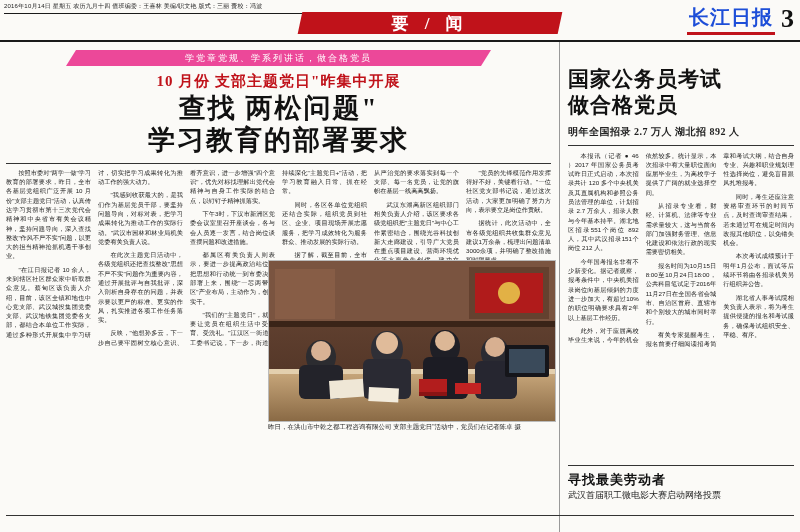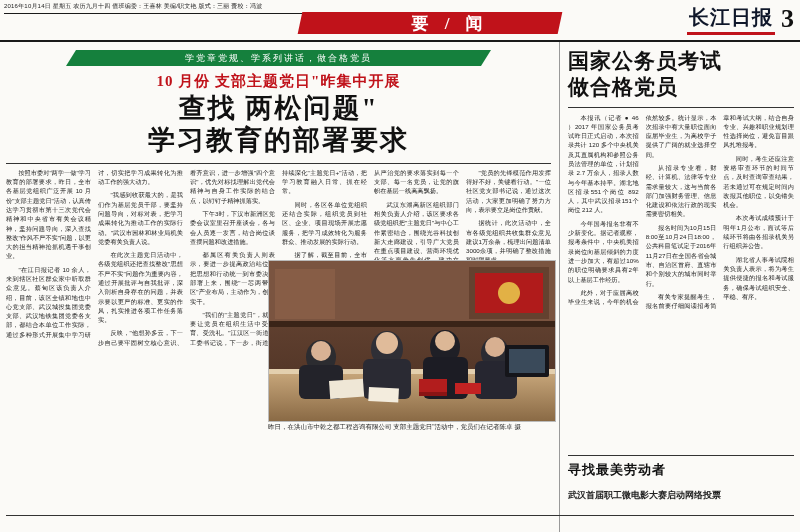--- a/index.html
+++ b/index.html
@@ -30,40 +30,39 @@
   .mast-center .band{
     position:absolute;left:0;top:2px;width:260px;height:22px;
     background:#c0121a;
     transform:skewX(-12deg);
   }
   .mast-center .band-txt{
     position:absolute;left:0;top:2px;width:260px;height:22px;
     display:flex;align-items:center;justify-content:center;
     color:#fff;font-size:17px;font-weight:bold;letter-spacing:6px;
     font-family:"Liberation Serif", serif;
-    margin-left:20px;
   }
   .mast-right{
     position:absolute;right:6px;top:0px;height:38px;display:flex;align-items:center;gap:6px;
   }
   .logo{
-    font-size:20px;font-weight:bold;color:#0f172a;letter-spacing:1px;
+    font-size:20px;font-weight:bold;color:#1d4ed8;letter-spacing:1px;
     font-family:Liberation Mono, monospace;
     border-bottom:3px solid #c0121a;padding:0 2px 1px 2px;
   }
   .pageno{font-size:26px;font-weight:bold;color:#111;line-height:1;}
 
   
   .content{position:relative;height:490px;display:flex;}
   .left{width:560px;box-sizing:border-box;padding:6px 8px 0 6px;border-right:1px solid #999;position:relative;}
-  .right{width:240px;box-sizing:border-box;padding:6px 6px 0 8px;position:relative;}
+  .right{width:240px;box-sizing:border-box;padding:24px 6px 0 8px;position:relative;}
 
   
   .kicker{
-    margin:2px 60px 6px 60px;height:16px;background:#15803d;color:#fff;
+    margin:2px 60px 6px 60px;height:16px;background:#ec4899;color:#fff;
     display:flex;align-items:center;justify-content:center;
     font-size:9px;letter-spacing:2px;
     clip-path:polygon(10px 0,100% 0,calc(100% - 10px) 100%,0 100%);
   }
   .headline-wrap{text-align:center;margin-bottom:4px;}
   .hl-sub{
     font-size:15px;color:#c0121a;font-weight:bold;letter-spacing:1px;margin:4px 0 2px 0;
   }
   .hl-main{
     font-size:27px;font-weight:bold;letter-spacing:2px;line-height:1.18;color:#111;
@@ -100,21 +99,21 @@
   .r-rule{border-top:1px solid #333;margin:6px 0 5px 0;}
   .r-cols{
     column-count:3;column-gap:7px;
     font-size:6.2px;line-height:1.5;text-align:justify;color:#222;
     height:300px;
     font-family:"Liberation Sans", sans-serif;
   }
   .r-cols p{margin:0 0 4px 0;text-indent:2em;}
   .r-bottom{position:absolute;left:8px;right:6px;bottom:30px;}
   .r-b-title{font-size:13px;font-weight:bold;letter-spacing:1px;color:#111;}
-  .r-b-sub{font-size:9px;font-weight:bold;color:#222;margin-top:10px;}
+  .r-b-sub{font-size:9px;font-weight:normal;color:#222;margin-top:0;}
   .r-b-rule{border-top:1px solid #333;margin:5px 0;}
 
   .bottom-rule{position:absolute;left:6px;right:6px;bottom:16px;border-top:1px solid #333;}
   .foot-note{
     position:absolute;left:6px;bottom:2px;font-size:6px;color:#333;
     font-family:"Liberation Sans", sans-serif;
   }
 </style>
 </head>
 <body>
@@ -225,20 +224,21 @@
         <p>记者在采访中了解到，不少基层党支部还创新活动形式，通过党员论坛、微党课、现场观摩等方式，增强活动的吸引力和感染力，让党员学有所思、学有所悟、学有所得。</p>
         <p>"党员的先锋模范作用发挥得好不好，关键看行动。"一位社区党支部书记说，通过这次活动，大家更加明确了努力方向，表示要立足岗位作贡献。</p>
         <p>据统计，此次活动中，全市各级党组织共收集群众意见建议1万余条，梳理出问题清单3000余项，并明确了整改措施和时限要求。</p>
         <p>市委组织部有关负责人强调，各级党组织要把"主题党日"作为加强党员教育管理的重要载体，持续用力、久久为功，不断提高党的建设质量。</p>
       </div>
     </div>
 
     <div class="right">
       <div class="r-title">国家公务员考试</div>
       <div class="r-title">做合格党员</div>
+      <div class="r-sub">明年全国招录 2.7 万人 湖北招 892 人</div>
       <div class="r-rule"></div>
 
       <div class="r-cols">
         <p>本报讯（记者 ● 46 ）2017 年国家公务员考试昨日正式启动，本次招录共计 120 多个中央机关及其直属机构和参照公务员法管理的单位，计划招录 2.7 万余人，招录人数与今年基本持平。湖北地区招录551个岗位 892 人，其中武汉招录151个岗位 212 人。</p>
         <p>今年国考报名非有不少新变化。据记者观察，报考条件中，中央机关招录岗位向基层倾斜的力度进一步加大，有超过10%的职位明确要求具有2年以上基层工作经历。</p>
         <p>此外，对于应届高校毕业生来说，今年的机会依然较多。统计显示，本次招录中有大量职位面向应届毕业生，为高校学子提供了广阔的就业选择空间。</p>
         <p>从招录专业看，财经、计算机、法律等专业需求量较大，这与当前各部门加强财务管理、信息化建设和依法行政的现实需要密切相关。</p>
         <p>报名时间为10月15日8:00至10月24日18:00，公共科目笔试定于2016年11月27日在全国各省会城市、自治区首府、直辖市和个别较大的城市同时举行。</p>
         <p>有关专家提醒考生，报名前要仔细阅读招考简章和考试大纲，结合自身专业、兴趣和职业规划理性选择岗位，避免盲目跟风扎堆报考。</p>
         <p>同时，考生还应注意资格审查环节的时间节点，及时查询审查结果，若未通过可在规定时间内改报其他职位，以免错失机会。</p>

